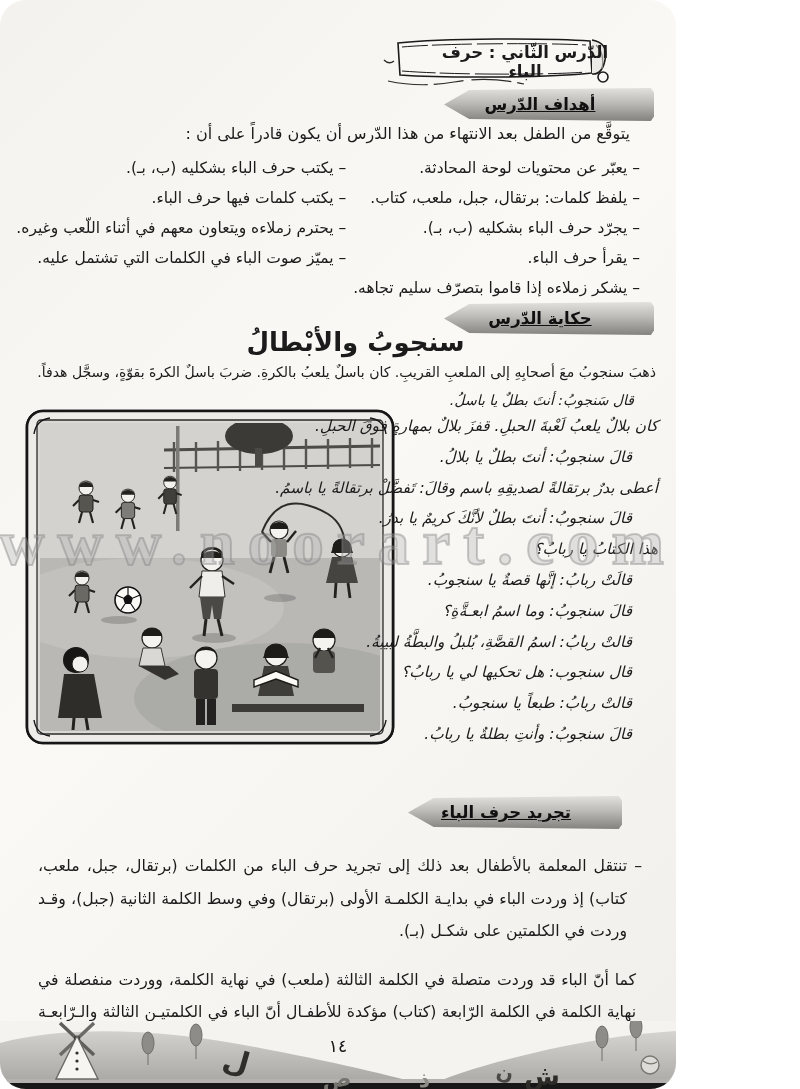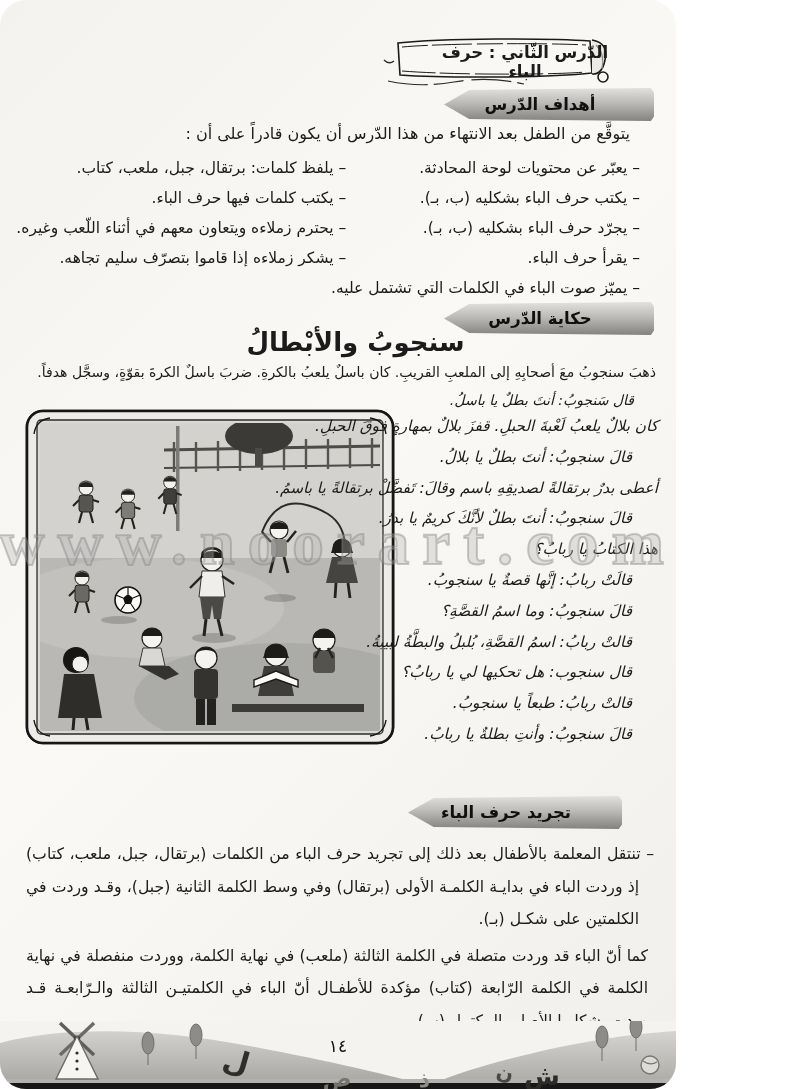--- a/index.html
+++ b/index.html
@@ -19,20 +19,21 @@
 
   
   .pencil-banner{
     position:absolute; height:33px;
     display:flex; align-items:center; justify-content:center;
     font-size:16.5px; font-weight:bold; color:#101010;
     background:linear-gradient(180deg,#e2e1de 0%,#bcbbb8 45%,#83827f 100%);
     clip-path:polygon(0 50%,12% 6%,98.5% 0,100% 14%,100% 86%,98.5% 100%,12% 94%);
     padding-right:18px;
     filter:drop-shadow(2px 3px 2px rgba(0,0,0,0.28));
+    text-decoration:underline;
   }
   #banner-ahdaf{top:88px; right:22px; width:192px;}
   #banner-hekaya{top:302px; right:22px; width:192px;}
   #banner-tajreed{top:796px; right:54px; width:196px;}
 
   
   .intro-line{position:absolute; top:124px; right:46px; left:30px; font-size:16px;}
   .objectives{
     position:absolute; top:153px; right:36px; left:28px;
     display:grid; grid-template-columns:48% 52%; column-gap:0;
@@ -49,21 +50,21 @@
 
   .story-col{position:absolute; top:417px; right:18px; width:392px; font-size:15.3px;}
   .story-col .sline{height:30.8px; white-space:nowrap; overflow:visible;font-style:italic;}
   .story-col .indent{padding-right:26px;}
 
   .illustration{position:absolute; top:408px; left:24px; width:372px; height:338px;}
 
   
   .tajreed{position:absolute; top:834px; right:18px; left:22px;
     font-size:15.7px; line-height:32.5px; text-align:justify;}
-  .tajreed p{margin:4px;}
+  .tajreed p{margin:16px;}
   .tajreed p.dash{padding-right:15px; text-indent:-15px;}
   .tajreed p.nodash{padding-right:6px;}
 
   
   .watermark{
     position:absolute; top:508px; left:-14px; right:-14px; z-index:6;
     text-align:center; font-family:"Liberation Serif",serif; font-weight:bold;
     font-size:63px; letter-spacing:13px; line-height:70px; direction:ltr;
     color:rgba(178,178,178,0.34); -webkit-text-stroke:2px rgba(125,125,125,0.40);
     pointer-events:none;
@@ -94,28 +95,28 @@
   </div>
 
   <div class="pencil-banner" id="banner-ahdaf">
     <span>أهداف الدّرس</span>
   </div>
 
   <div class="intro-line">يتوقَّع من الطفل بعد الانتهاء من هذا الدّرس أن يكون قادراً على أن :</div>
 
   <div class="objectives">
     <div>– يعبّر عن محتويات لوحة المحادثة.</div>
+    <div>– يكتب حرف الباء بشكليه (ب، بـ).</div>
     <div>– يلفظ كلمات: برتقال، جبل، ملعب، كتاب.</div>
-    <div>– يكتب حرف الباء بشكليه (ب، بـ).</div>
     <div>– يكتب كلمات فيها حرف الباء.</div>
     <div>– يجرّد حرف الباء بشكليه (ب، بـ).</div>
     <div>– يحترم زملاءه ويتعاون معهم في أثناء اللّعب وغيره.</div>
     <div>– يقرأ حرف الباء.</div>
+    <div>– يميّز صوت الباء في الكلمات التي تشتمل عليه.</div>
     <div>– يشكر زملاءه إذا قاموا بتصرّف سليم تجاهه.</div>
-    <div>– يميّز صوت الباء في الكلمات التي تشتمل عليه.</div>
     <div></div>
   </div>
 
   <div class="pencil-banner" id="banner-hekaya">
     <span>حكاية الدّرس</span>
   </div>
   <div class="story-title">سنجوبُ والأبْطالُ</div>
 
   <div class="lead-line" id="lead-0">ذهبَ سنجوبُ معَ أصحابِهِ إلى الملعبِ القريبِ. كان باسلٌ يلعبُ بالكرةِ. ضربَ باسلٌ الكرةَ بقوّةٍ، وسجَّل هدفاً.</div>
   <div class="lead-line" id="lead-1">قال سَنجوبُ: أنتَ بطلٌ يا باسلُ.</div>
@@ -251,21 +252,21 @@
     </svg>
   </div>
 
   <div class="story-col">
     <div class="sline">كان بلالٌ يلعبُ لَعْبةَ الحبلِ. قفزَ بلالٌ بمهارةٍ فوقَ الحبلِ.</div>
     <div class="sline indent">قالَ سنجوبُ: أنتَ بطلٌ يا بلالُ.</div>
     <div class="sline">أعطى بدرٌ برتقالةً لصديقِهِ باسم وقالَ: تَفضَّلْ برتقالةً يا باسمُ.</div>
     <div class="sline indent">قالَ سنجوبُ: أنتَ بطلٌ لأنَّكَ كريمٌ يا بدرُ.</div>
     <div class="sline">هذا الكتابُ يا ربابُ؟</div>
     <div class="sline indent">قالَتْ ربابُ: إنَّها قصةٌ يا سنجوبُ.</div>
-    <div class="sline indent">قالَ سنجوبُ: وما اسمُ القصَّةِ؟</div>
+    <div class="sline indent">قالَ سنجوبُ: وما اسمُ ابعـةَّةِ؟</div>
     <div class="sline indent">قالتْ ربابُ: اسمُ القصَّةِ، بُلبلُ والبطَّةُ لبيبةُ.</div>
     <div class="sline indent">قال سنجوب: هل تحكيها لي يا ربابُ؟</div>
     <div class="sline indent">قالتْ ربابُ: طبعاً يا سنجوبُ.</div>
     <div class="sline indent">قالَ سنجوبُ: وأنتِ بطلةٌ يا ربابُ.</div>
   </div>
 
   <div class="pencil-banner" id="banner-tajreed">
     <span>تجريد حرف الباء</span>
   </div>
   <div class="tajreed">

